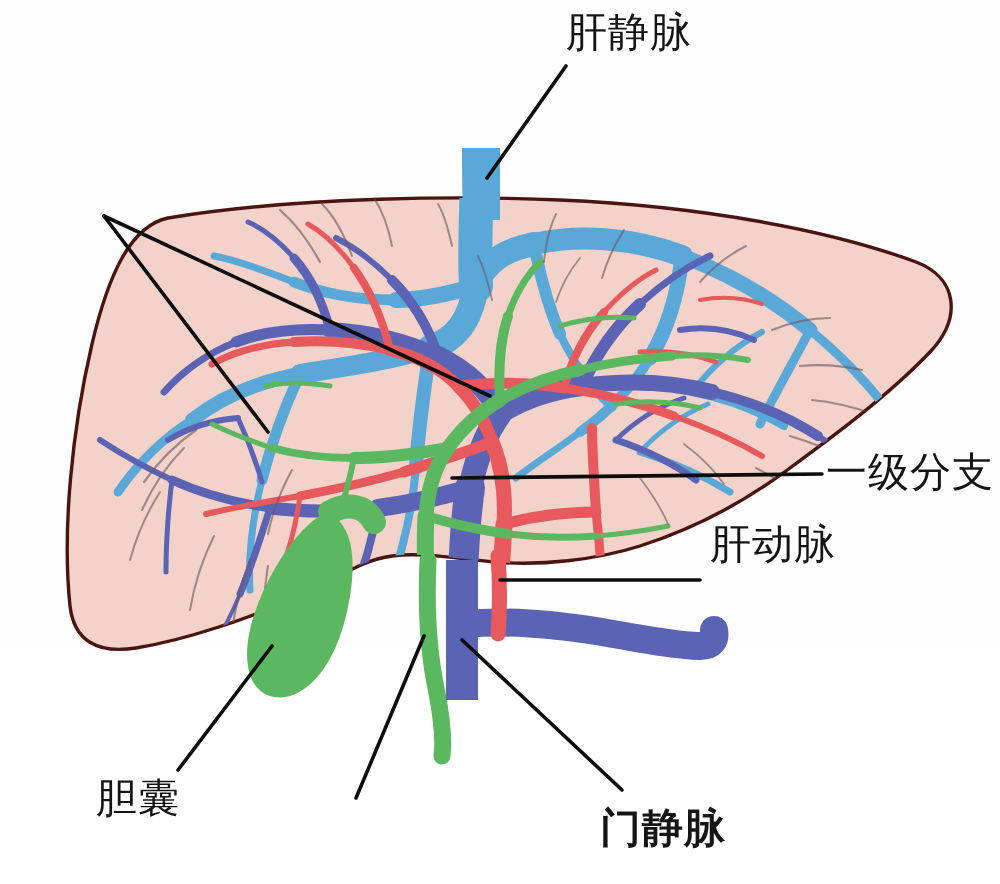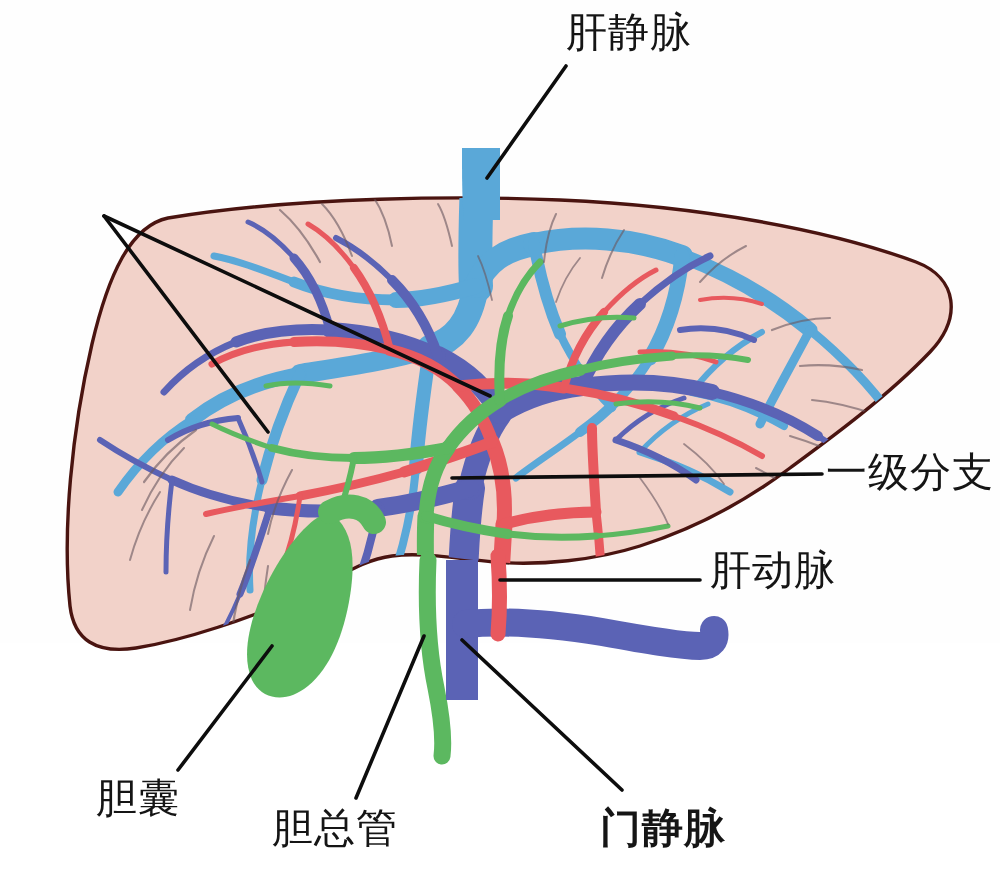--- a/index.html
+++ b/index.html
@@ -31,21 +31,21 @@
     font-size: 41px;
     line-height: 1;
     letter-spacing: 1px;
     white-space: nowrap;
     font-family: "Liberation Sans", "DejaVu Sans", sans-serif;
     font-weight: 400;
   }
   #label-hepatic-vein   { left: 566px; top: 12px; }
   #label-secondary      { left: 4px;   top: 158px; }
   #label-primary        { left: 826px; top: 452px; }
-  #label-hepatic-artery { left: 710px; top: 550px; }
+  #label-hepatic-artery { left: 710px; top: 524px; }
   #label-gallbladder    { left: 96px;  top: 778px; }
   #label-bile-duct      { left: 272px; top: 808px; }
   #label-portal-vein    { left: 600px; top: 808px; font-weight: bold; }
 </style>
 </head>
 <body>
 
 <div id="diagram-root">
 
   <svg id="liver-svg" viewBox="0 0 1000 884" xmlns="http://www.w3.org/2000/svg">
@@ -241,16 +241,15 @@
       <line x1="178" y1="770" x2="272" y2="646"></line>
       <line x1="356" y1="798" x2="424" y2="636"></line>
       <line x1="622" y1="790" x2="462" y2="640"></line>
     </g>
   </svg>
 
   <div class="label" id="label-hepatic-vein">肝静脉</div>
   <div class="label" id="label-primary">一级分支</div>
   <div class="label" id="label-hepatic-artery">肝动脉</div>
   <div class="label" id="label-gallbladder">胆囊</div>
-  <div class="label" id="label-bile-duct">胆总管</div>
   <div class="label" id="label-portal-vein">门静脉</div>
 
 </div>
 
 </body></html>

